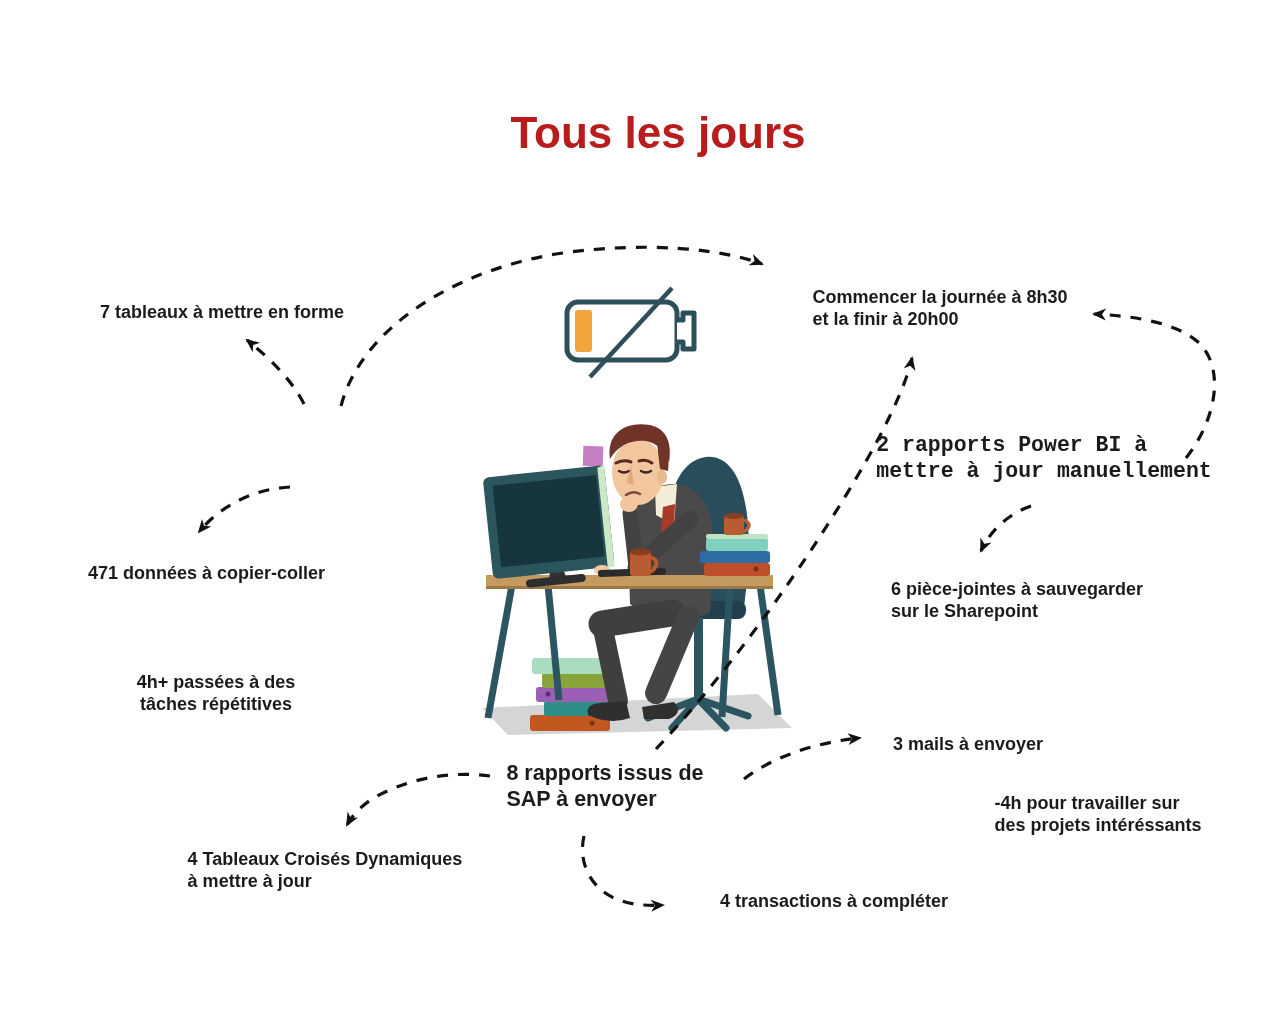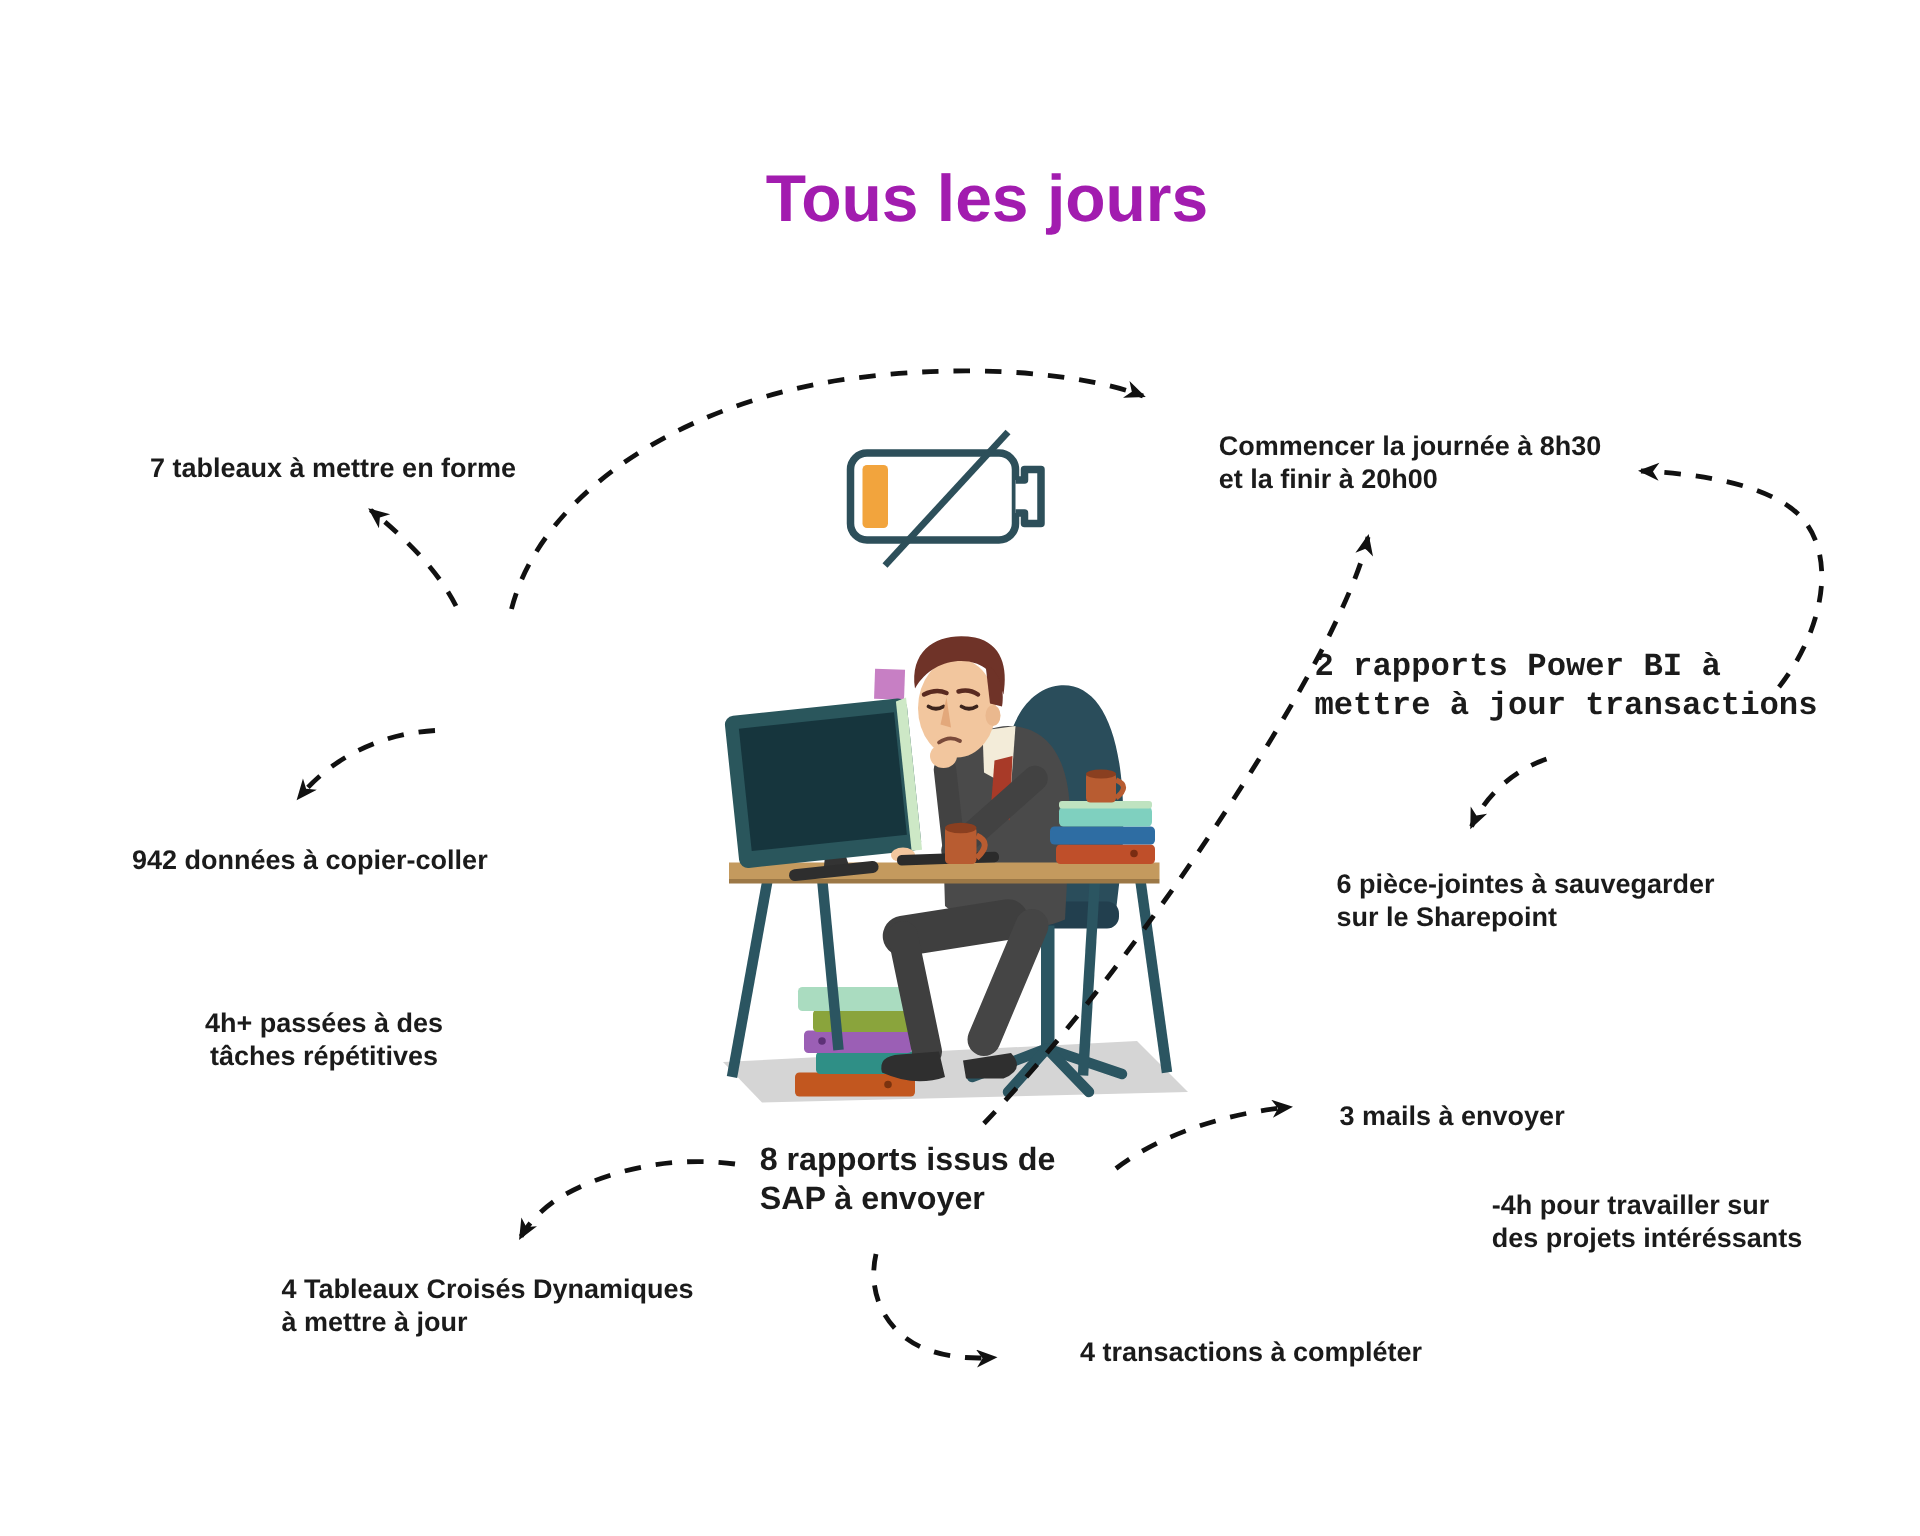--- a/index.html
+++ b/index.html
@@ -1,19 +1,19 @@
 <!DOCTYPE html>
 <html><head>
 <meta charset="utf-8">
 <style>
   html,body{margin:0;padding:0;background:#ffffff;}
   .canvas{position:relative;width:1280px;height:1024px;background:#ffffff;overflow:hidden;
           font-family:"Liberation Sans",sans-serif;color:#1b1b1b;}
   .title{position:absolute;left:658px;top:108px;transform:translateX(-50%);
-         font-size:44px;font-weight:800;color:#a21caf;white-space:nowrap;}
+         font-size:44px;font-weight:800;color:#b91c1c;white-space:nowrap;}
   .ann{position:absolute;font-weight:700;line-height:1.22;white-space:nowrap;}
   .ann .l{display:block;}
   .ann .l:empty{display:none;}
   .center{transform:translateX(-50%);}
   .s17{font-size:18px;}
   .s18{font-size:18px;}
   .s21{font-size:21.5px;}
   #a0{left:100px;top:302px;}
   #a1{left:940px;top:287px;}
   #a2{left:297px;top:421px;}
@@ -40,24 +40,24 @@
   <div class="ann s18" id="a0">
     <span class="l">7 tableaux à mettre en forme</span>
 
   </div>
   <div class="ann s18 center" id="a1">
     <span class="l">Commencer la journée à 8h30</span>
     <span class="l">et la finir à 20h00</span>
   </div>
   <div class="ann s21 center" id="a3">
     <span class="l">2 rapports Power BI à</span>
-    <span class="l">mettre à jour transactions</span>
+    <span class="l">mettre à jour manuellement</span>
   </div>
   <div class="ann s18" id="a4">
-    <span class="l">942 données à copier-coller</span>
+    <span class="l">471 données à copier-coller</span>
 
   </div>
   <div class="ann s17 center" id="a5">
     <span class="l">6 pièce-jointes à sauvegarder</span>
     <span class="l">sur le Sharepoint</span>
   </div>
   <div class="ann s17 center" id="a6">
     <span class="l">4h+ passées à des</span>
     <span class="l">tâches répétitives</span>
   </div>

